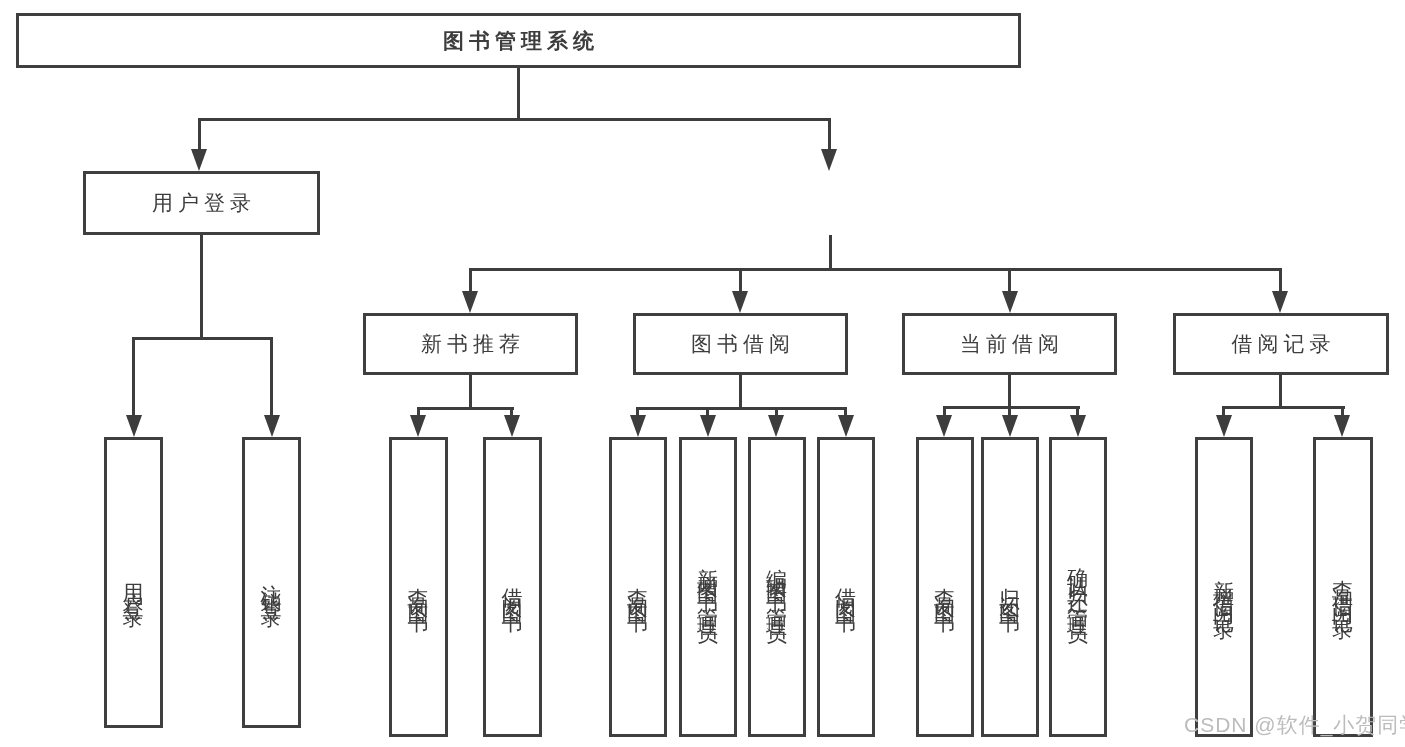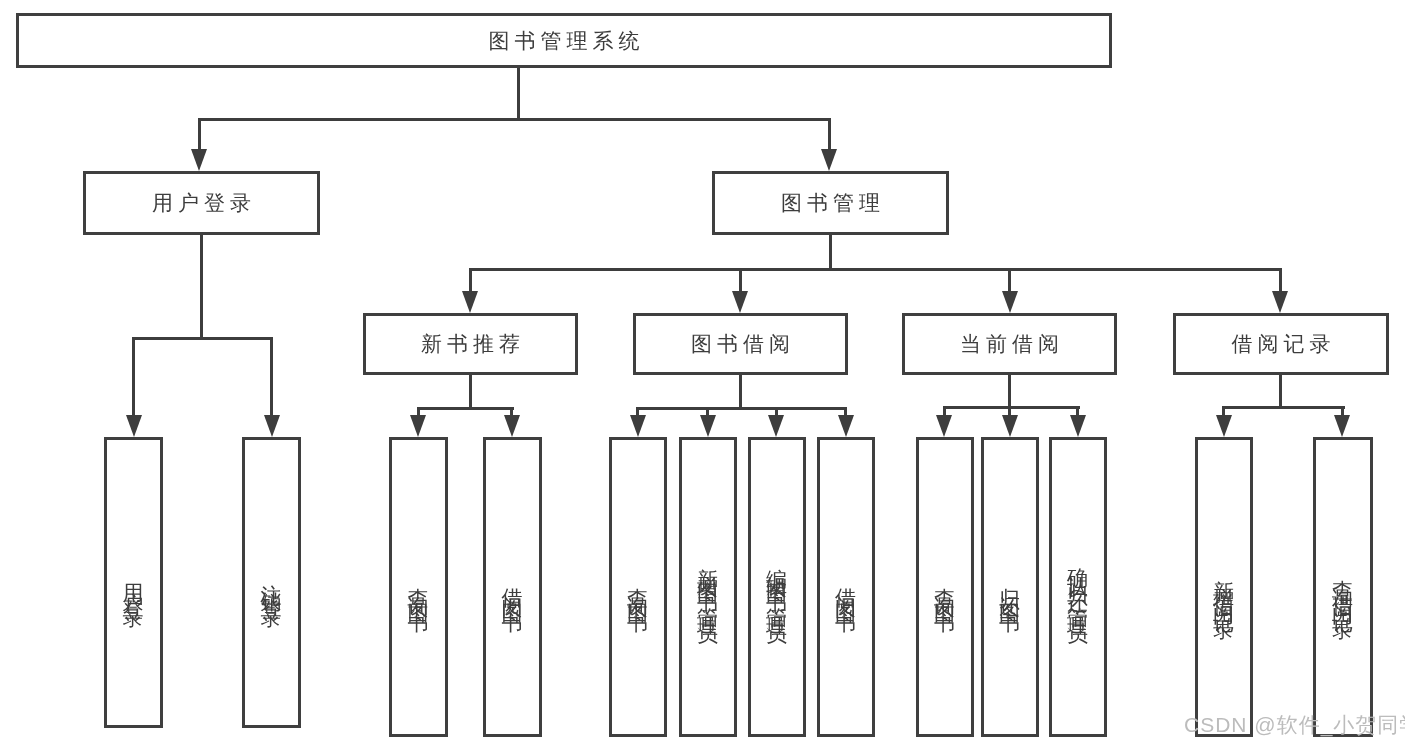--- a/index.html
+++ b/index.html
@@ -42,36 +42,33 @@
   .watermark{
     position:absolute;left:1184px;top:711px;z-index:9;
     font-size:21px;color:var(--wm);letter-spacing:1px;white-space:nowrap;
   }
 </style>
 </head>
 <body>
 
 <div class="stage">
 
-  <div class="node" style="left:16px;top:13px;width:1096px;height:55px;">
+  <div class="node" style="left:16px;top:13px;width:1005px;height:55px;font-weight:bold;">
     <span>图书管理系统</span>
   </div>
 
   <div class="vl" style="left:517px;top:68px;height:50px;"></div>
   <div class="hl" style="left:198px;top:118px;width:633px;"></div>
   <div class="vl" style="left:198px;top:121px;height:28px;"></div>
   <div class="ar" style="left:191px;top:149px;"></div>
   <div class="vl" style="left:828px;top:121px;height:28px;"></div>
   <div class="ar" style="left:821px;top:149px;"></div>
 
   <div class="node" style="left:83px;top:171px;width:237px;height:64px;">
     <span>用户登录</span>
-  </div>
-  <div class="node" style="left:712px;top:171px;width:237px;height:64px;">
-    <span>图书管理</span>
   </div>
 
   <div class="vl" style="left:200px;top:235px;height:102px;"></div>
   <div class="hl" style="left:132px;top:337px;width:141px;"></div>
   <div class="vl" style="left:132px;top:340px;height:75px;"></div>
   <div class="ar" style="left:126px;top:415px;"></div>
   <div class="vl" style="left:270px;top:340px;height:75px;"></div>
   <div class="ar" style="left:264px;top:415px;"></div>
 
   <div class="leaf" style="left:104px;width:59px;height:291px;">

